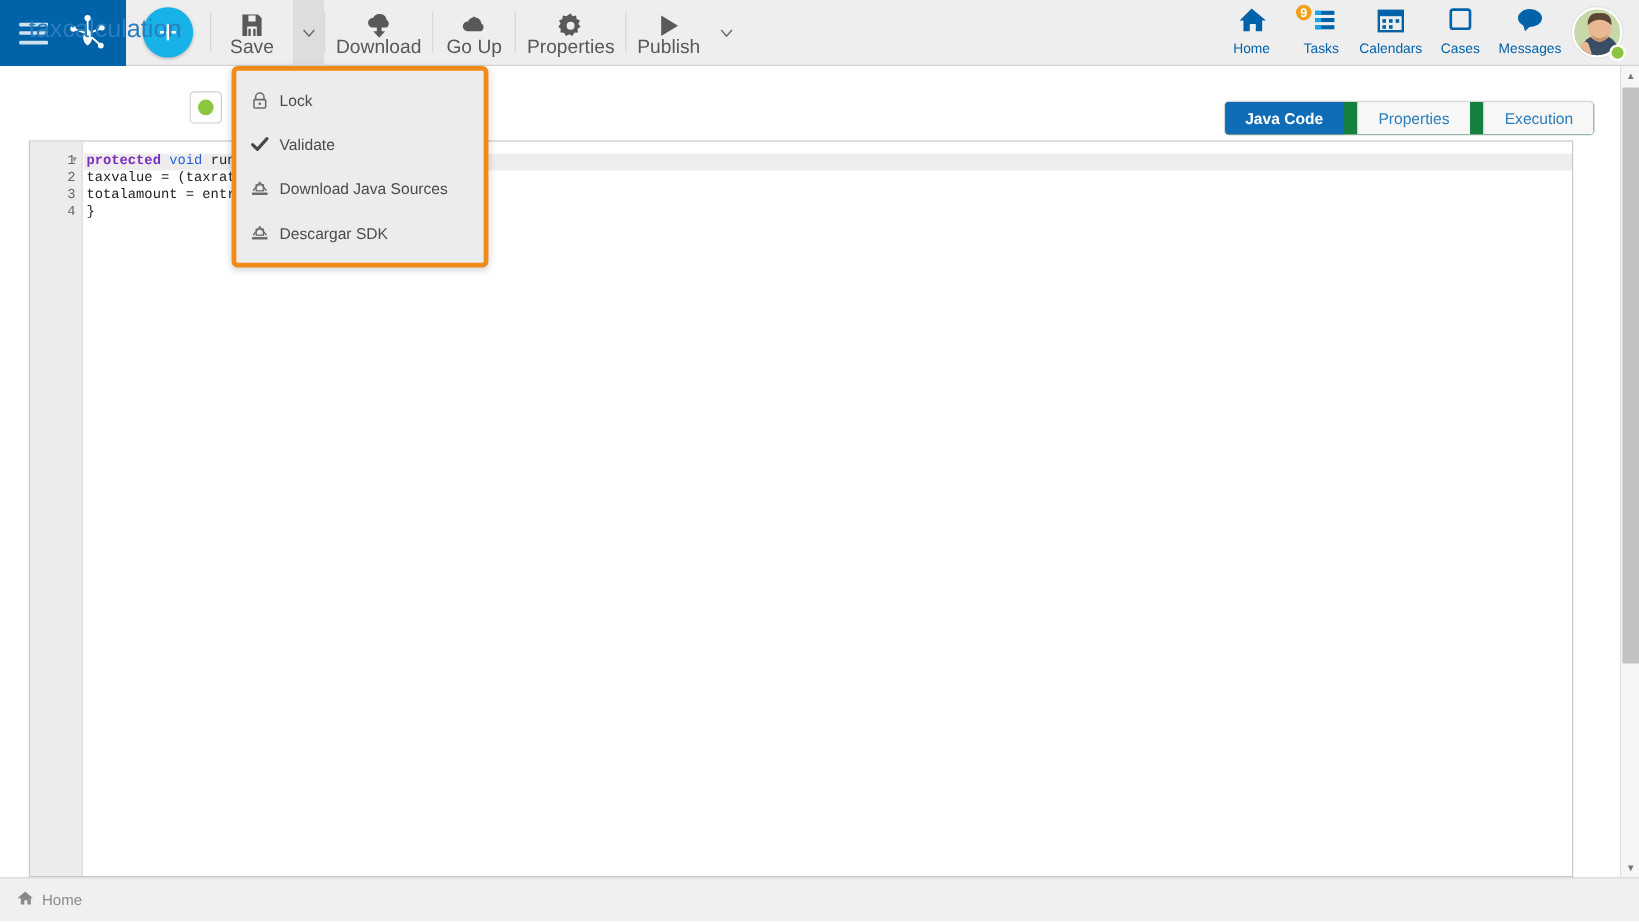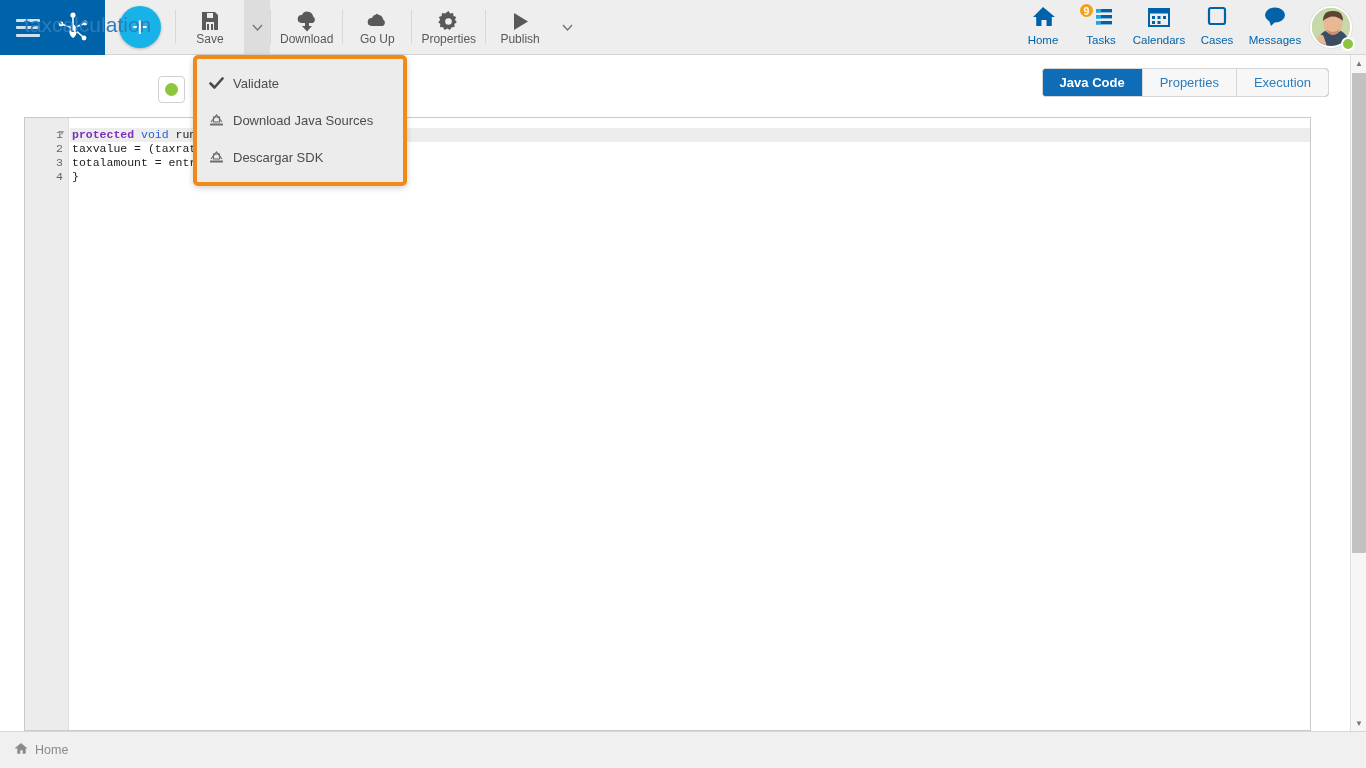--- a/index.html
+++ b/index.html
@@ -36,21 +36,21 @@
     font-size: 27px; line-height: 1; font-weight: 300;
     box-shadow: 0 1px 3px rgba(0,0,0,.25); cursor: pointer;
   }
   .sep { width: 1px; align-self: center; height: 34px; background: #d8d8d8; flex: 0 0 auto; }
 
   .tbtn {
     min-width: 68px; padding: 5px 9px 3px;
     display: flex; flex-direction: column; align-items: center; justify-content: center;
     gap: 1px; cursor: pointer; color: #555b5e; flex: 0 0 auto;
   }
-  .tbtn .lbl { font-size: 12px; color: #55595c; line-height: 13px; }
+  .tbtn .lbl { font-size: 16px; color: #55595c; line-height: 13px; }
   .tbtn svg { display: block; }
   .caret {
     width: 26px; display: flex; align-items: center; justify-content: center;
     cursor: pointer; color: #8b8f91; font-size: 11px; flex: 0 0 auto; align-self: stretch;
   }
   .caret.active { background: #dddddd; }
 
   .spacer { flex: 1 1 auto; }
 
   .nav-right { display: flex; align-items: stretch; padding-right: 8px; }
@@ -86,23 +86,24 @@
     font-size: 21px; color: #2b7dbd; font-weight: normal;
   }
   .title-badge {
     position: absolute; left: 158px; top: 76px;
     width: 27px; height: 27px; border: 1px solid #cfcfcf; border-radius: 4px;
     background: #fff; display: flex; align-items: center; justify-content: center;
   }
   .title-badge i { width: 13px; height: 13px; border-radius: 50%; background: #8cc63e; display: block; }
 
   .tabs {
-    position: absolute; right: 37px; top: 68px;
+    position: absolute; right: 37px; top: 84px;
     display: flex; border: 1px solid #d6d6d6; border-radius: 4px; overflow: hidden;
     background: #15803d;
+    gap: 11px;
   }
   .tab {
     padding: 0 17px; height: 27px; line-height: 27px;
     font-size: 13px; color: #2b7dbd; cursor: pointer;
     border-left: 1px solid #d6d6d6; background: #f7f7f7;
   }
   .tab:first-child { border-left: none; }
   .tab.active { background: #0f6cb6; color: #fff; font-weight: bold; }
 
   
@@ -382,20 +383,30 @@
         <div class="code-line"><span class="kw">protected</span> <span class="ty">void</span><span> run(</span></div>
         <div class="code-line">taxvalue = (taxrate</div>
         <div class="code-line">totalamount = entry</div>
         <div class="code-line">}</div>
       </div>
     </div>
   </div>
 
   <div class="menu">
 
+    <div class="mitem">
+      <span class="mi">
+        <svg width="15" height="15" viewBox="0 0 15 15">
+            <path d="M4 7V5a3.5 3.5 0 0 1 7 0v2" stroke="#6d6d6d" stroke-width="1.3" fill="none"></path>
+            <rect x="2.6" y="7" width="9.8" height="7" rx="1" fill="none" stroke="#6d6d6d" stroke-width="1.3"></rect>
+            <circle cx="7.5" cy="10.5" r="1.1" fill="#6d6d6d"></circle>
+          </svg>
+      </span>
+      <span>Lock</span>
+    </div>
 
 
     <div class="mitem">
       <span class="mi">
         <svg width="15" height="15" viewBox="0 0 15 15">
             <path d="M1.5 7.5 L5.5 11.5 L13.5 2.5" stroke="#4a4a4a" stroke-width="2.6" fill="none" stroke-linecap="round" stroke-linejoin="round"></path>
           </svg>
       </span>
       <span>Validate</span>
     </div>

